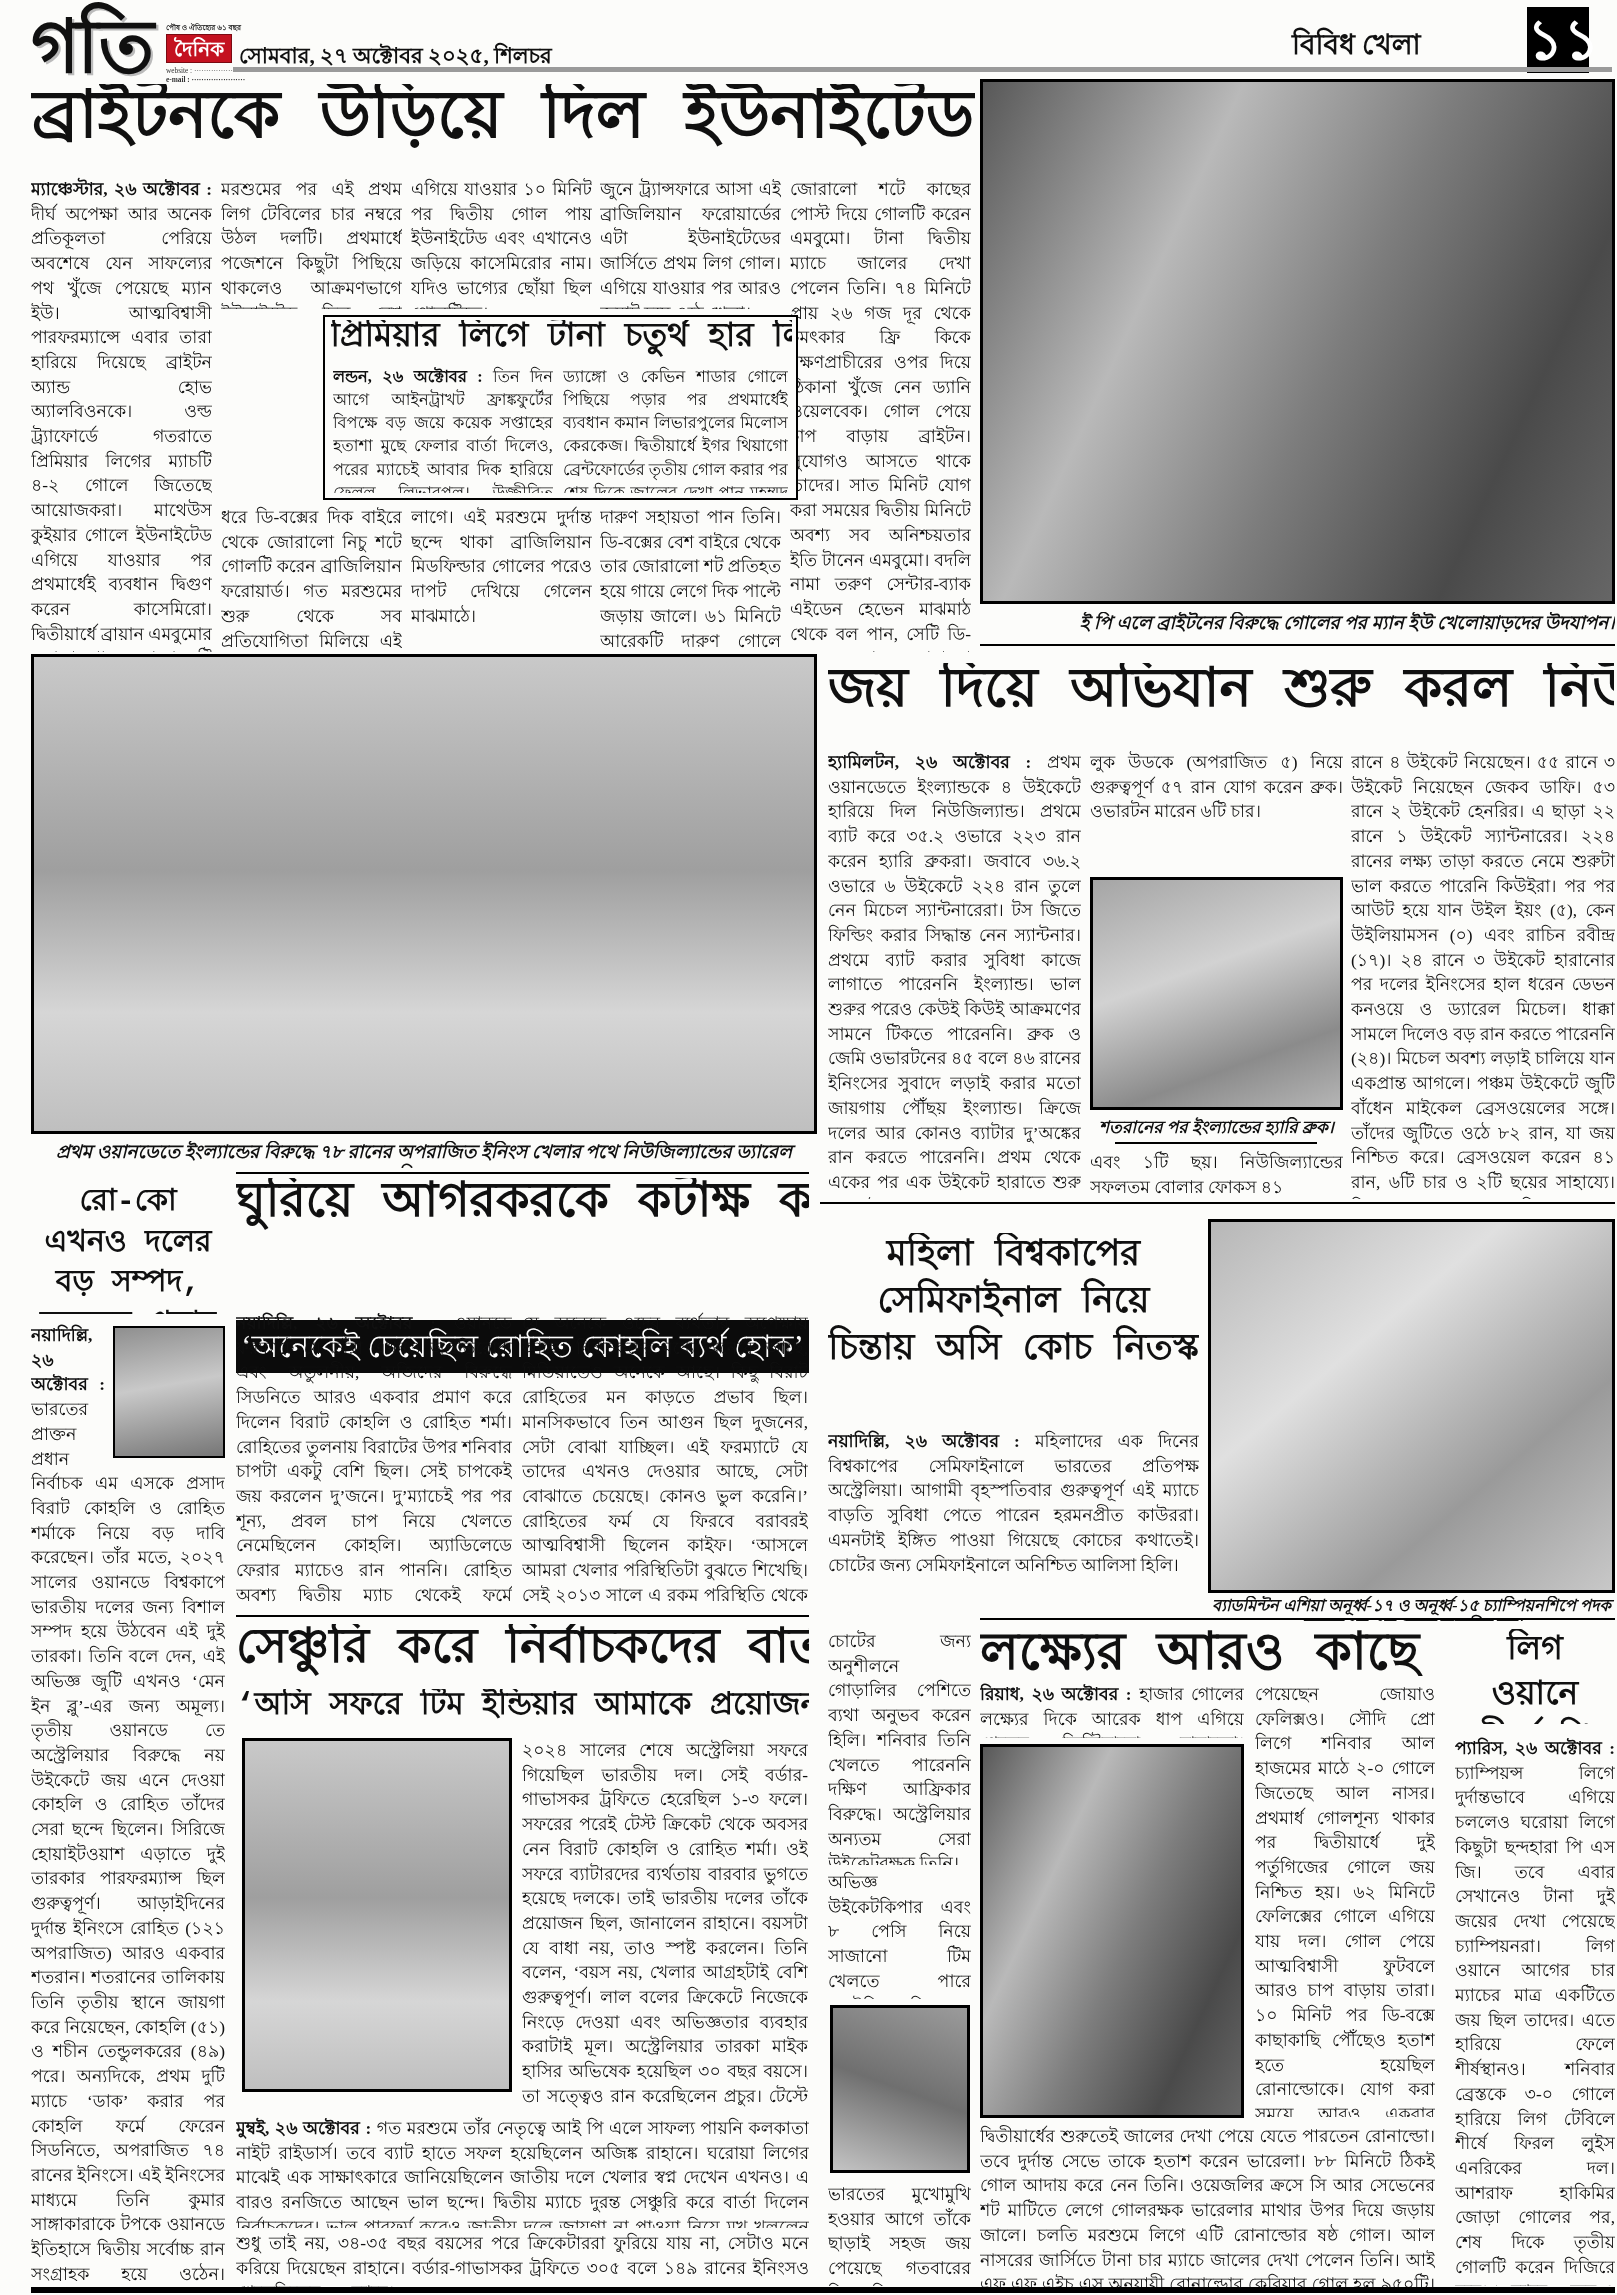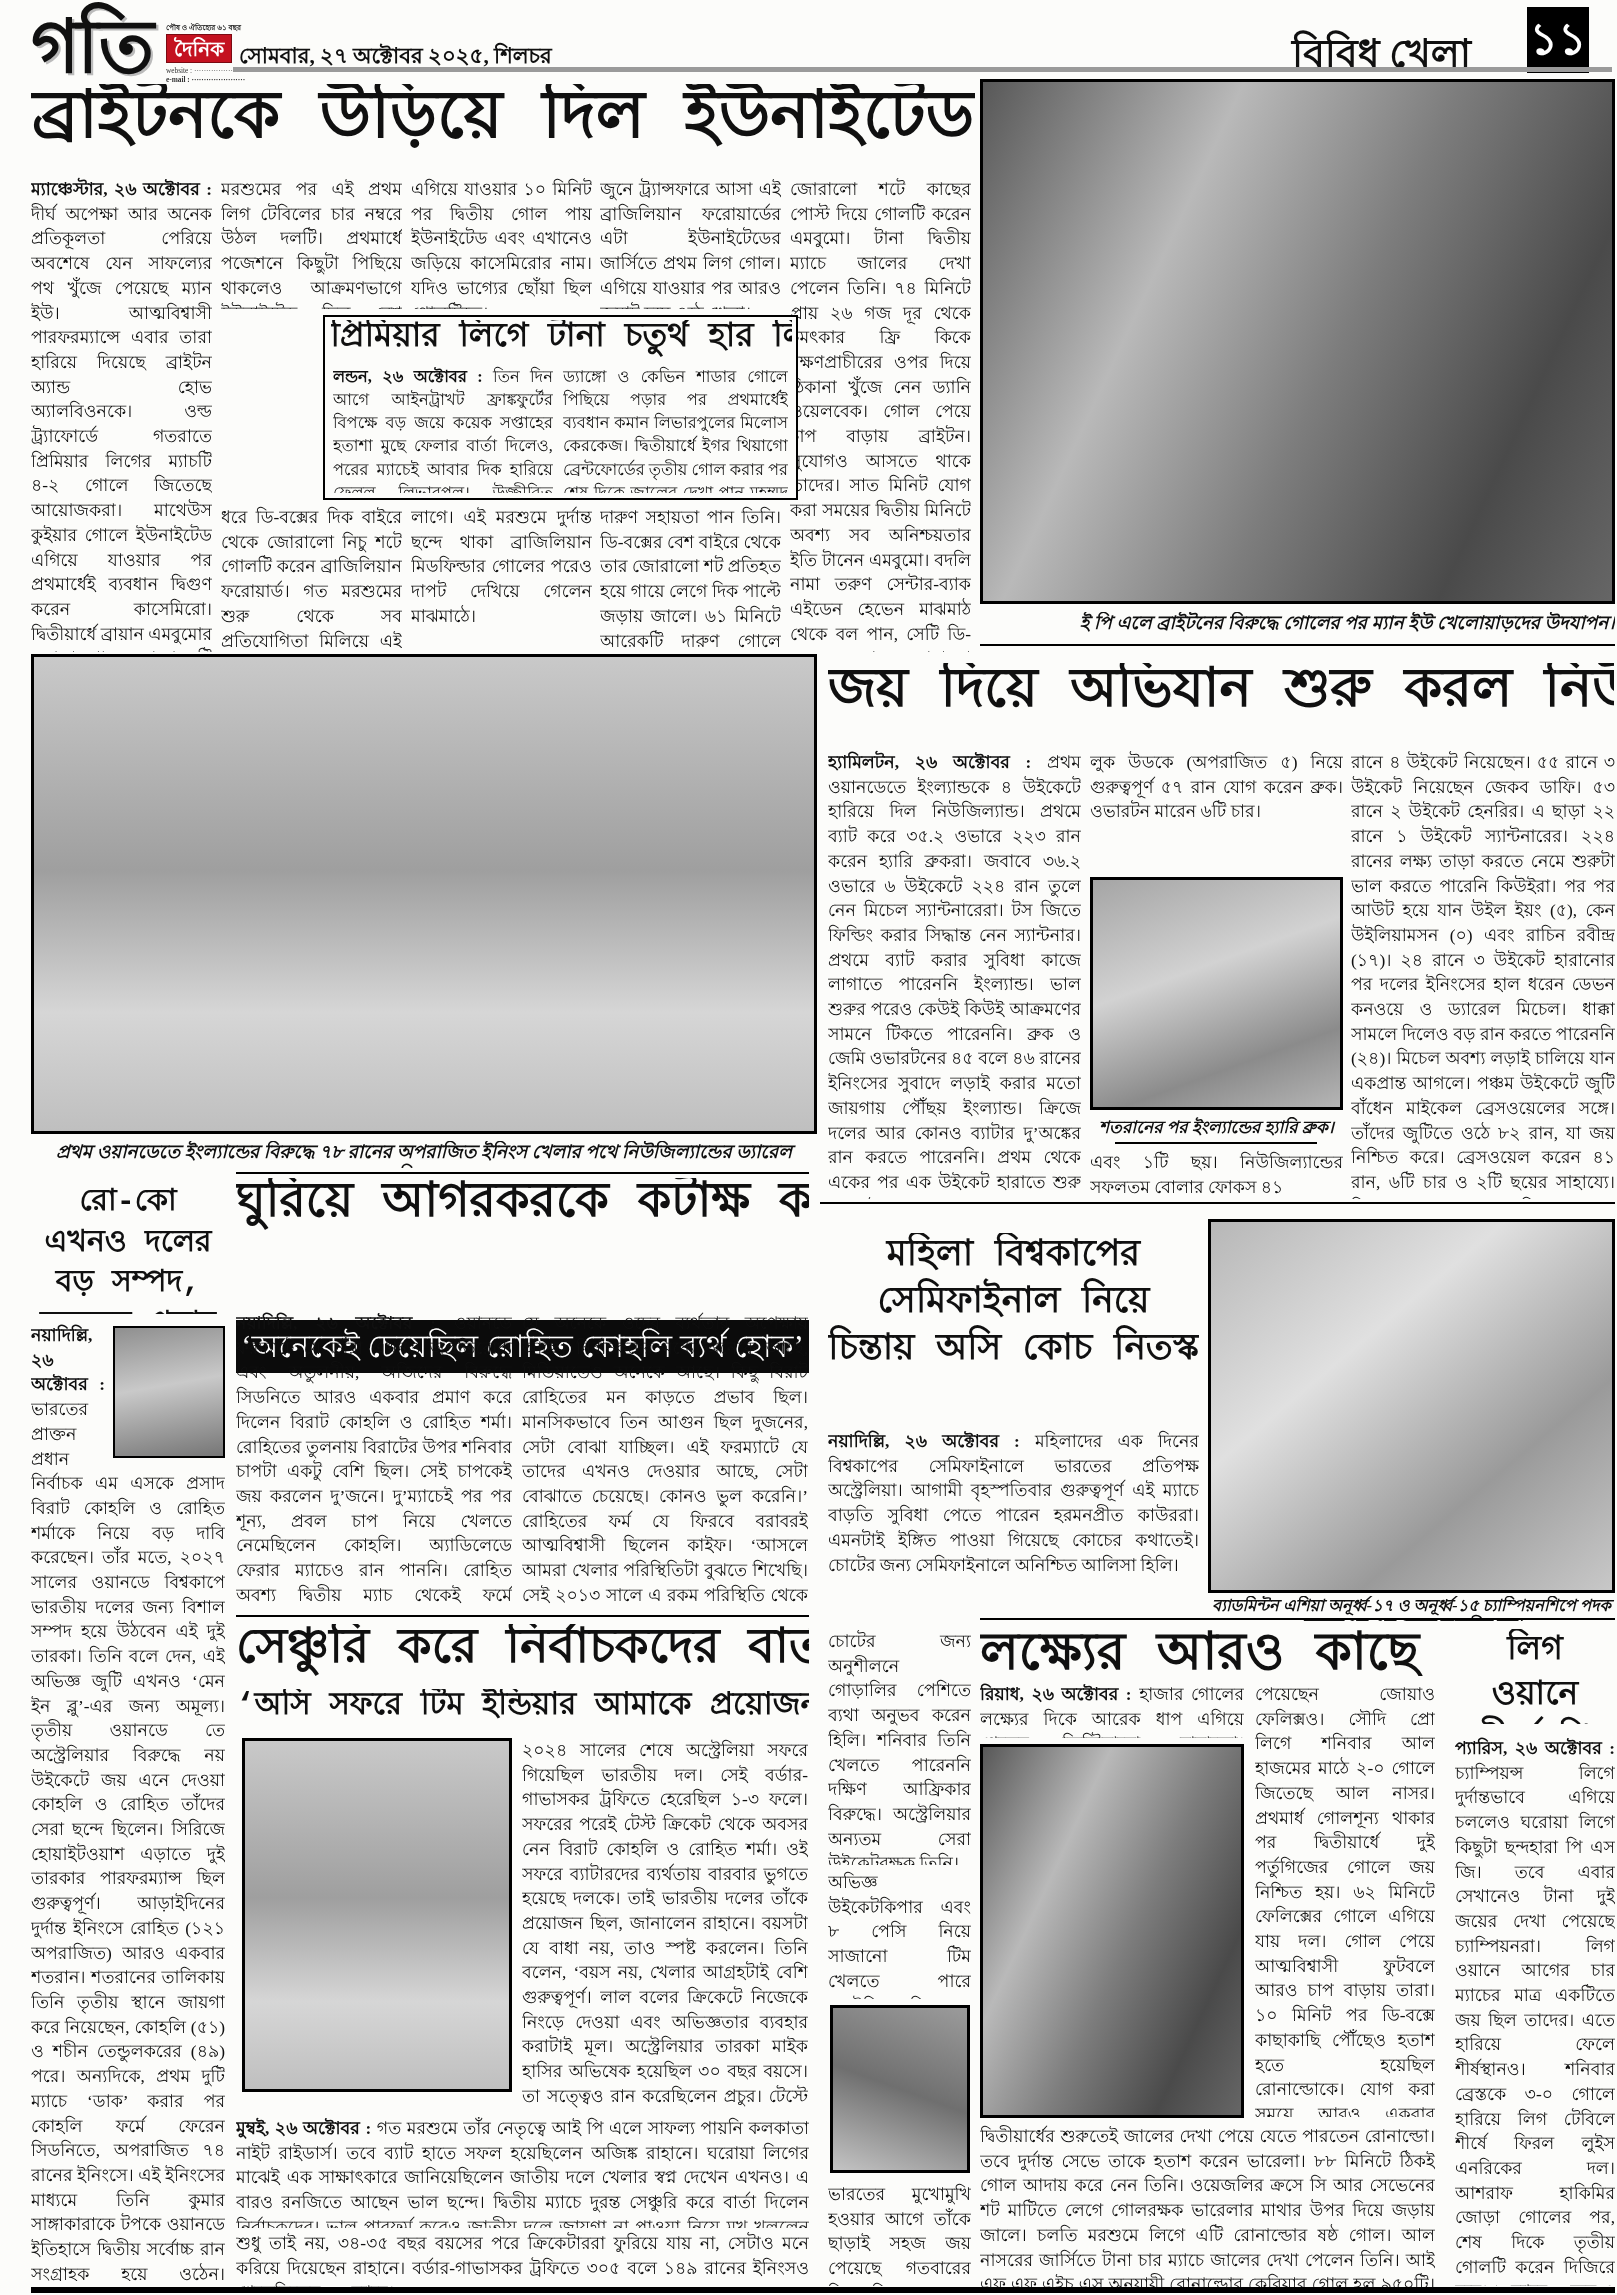--- a/index.html
+++ b/index.html
@@ -38,22 +38,22 @@
 
 <div id="page">
 
   <div>
     <div class="masthead-logo" style="left:31px;top:-10px;font-size:74px;">গতি</div>
     <div class="tiny" style="left:166px;top:22.5px;width:95px;font-weight:bold;color:#222;">পৌষ ও ঐতিহ্যের ৬১ বছর</div>
     <div class="redbox" style="left:166px;top:34px;width:66px;height:29px;font-size:20px;line-height:28px;">দৈনিক</div>
     <div class="tiny" style="left:166px;top:66px;width:112px;">website : ·····················</div>
     <div class="tiny" style="left:166px;top:75px;width:112px;font-weight:bold;">e-mail : ······················</div>
     <div class="abs nowrap" style="left:239px;top:39px;font-size:21.3px;font-weight:bold;">সোমবার, ২৭ অক্টোবর ২০২৫, শিলচর</div>
-    <div class="abs nowrap" style="left:1292px;top:22.5px;font-size:39px;font-weight:bold;">বিবিধ খেলা</div>
-    <div class="pagenum" style="left:1527px;top:6.7px;width:62px;height:66px;font-size:44px;line-height:66px;">১১</div>
+    <div class="abs nowrap" style="left:1292px;top:22.5px;font-size:28px;font-weight:bold;">বিবিধ খেলা</div>
+    <div class="pagenum" style="left:1527px;top:6.7px;width:62px;height:66px;font-size:56px;line-height:66px;">১১</div>
     <div class="grayrule" style="left:233px;top:67px;width:1379px;height:5px;"></div>
   </div>
 
   <div>
     <div class="hl nowrap" style="left:31px;top:84px;width:944px;height:84px;font-size:66px;">ব্রাইটনকে উড়িয়ে দিল ইউনাইটেড</div>
 
     <div class="photo ph1" style="left:980px;top:79px;width:635px;height:525px;"></div>
     <div class="caption" style="left:980px;top:612px;width:635px;height:28px;text-align:right;">ই পি এলে ব্রাইটনের বিরুদ্ধে গোলের পর ম্যান ইউ খেলোয়াড়দের উদযাপন।</div>
     <div class="rule" style="left:980px;top:644px;width:635px;height:1.7px;"></div>
 

